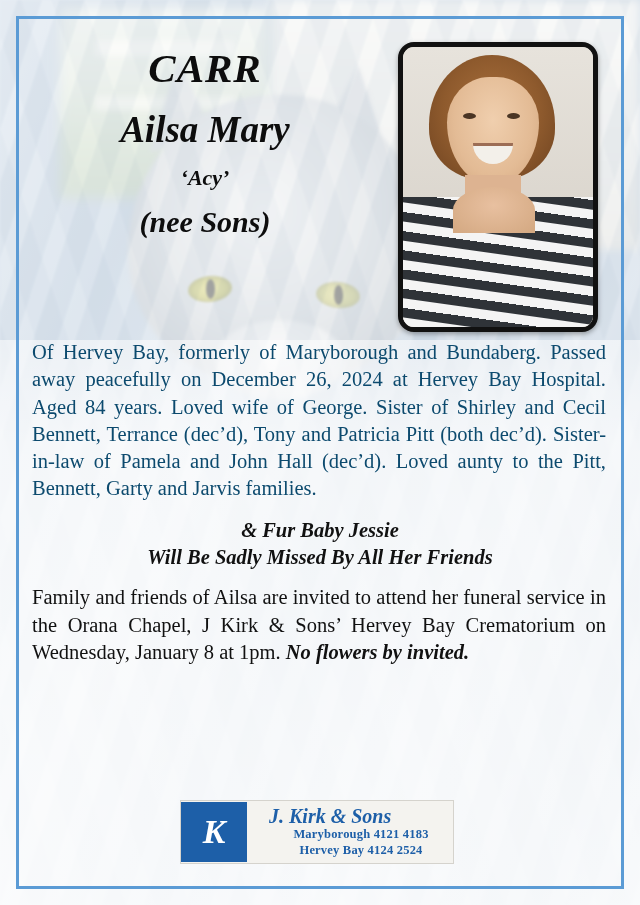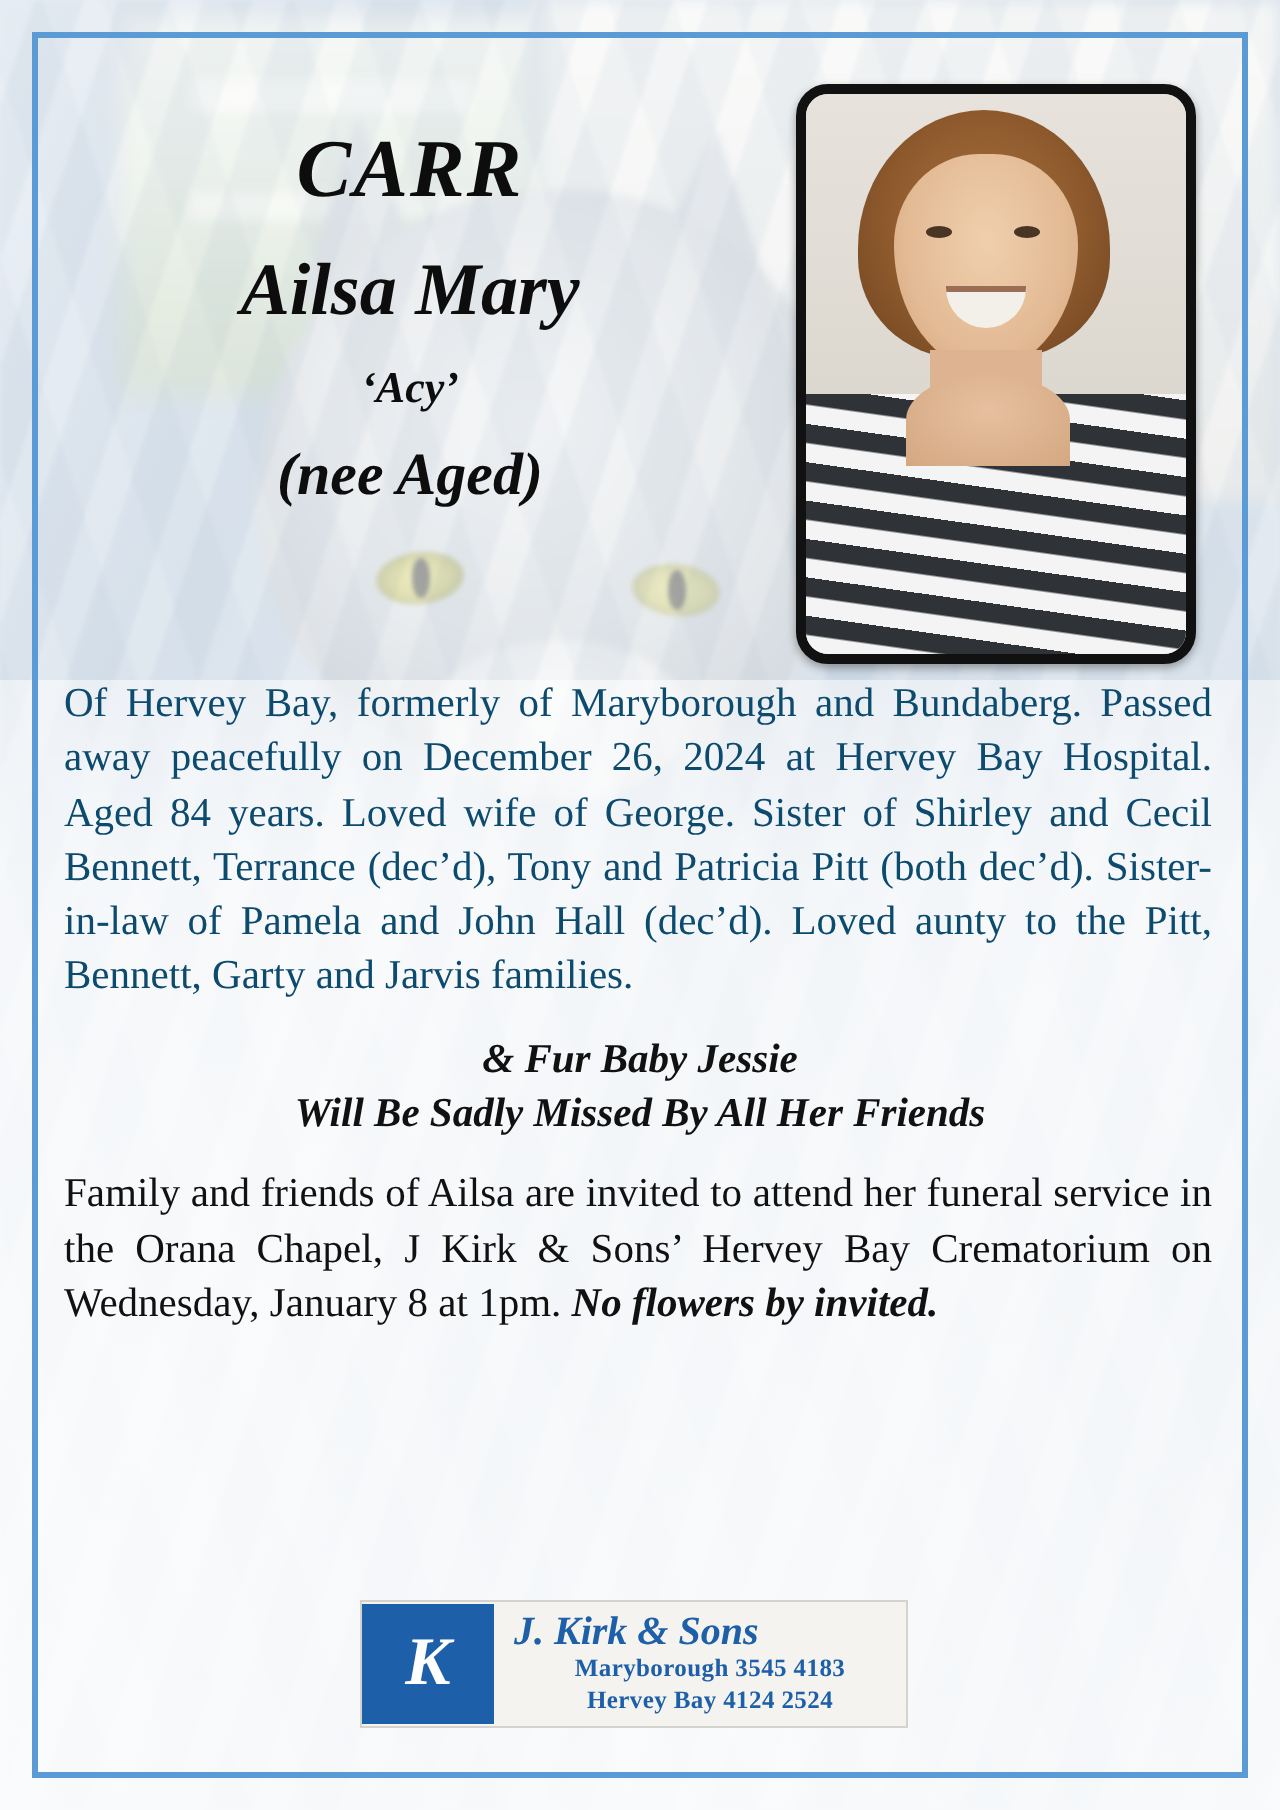--- a/index.html
+++ b/index.html
@@ -148,21 +148,21 @@
     width: 580px;
     box-sizing: border-box;
   }
   
   .header {
     position: relative;
     height: 305px;
   }
   .names {
     position: absolute;
-    left: 0; top: 26px;
+    left: 0; top: 10px;
     width: 350px;
     text-align: center;
     color: #0d0d0d;
   }
   .surname {
     font-size: 41px;
     font-weight: bold;
     font-style: italic;
     letter-spacing: 1px;
     margin: 0 0 16px 0;
@@ -298,21 +298,21 @@
     display: flex;
     align-items: center;
     justify-content: center;
     font-style: italic;
     font-weight: bold;
     font-size: 34px;
     letter-spacing: 0;
   }
   .logo-text {
     flex: 1;
-    padding-left: 10px;
+    padding-left: 22px;
     color: #1d5fa8;
   }
   .logo-name {
     font-size: 20px;
     font-style: italic;
     font-weight: bold;
     line-height: 1.1;
   }
   .logo-line {
     font-size: 12.5px;
@@ -349,21 +349,21 @@
 
   <div class="frame"></div>
 
   <div class="content">
 
     <div class="header">
       <div class="names">
         <div class="surname">CARR</div>
         <div class="given">Ailsa Mary</div>
         <div class="nickname">‘Acy’</div>
-        <div class="maiden">(nee Aged)</div>
+        <div class="maiden">(nee Sons)</div>
       </div>
 
       <div class="photo-wrap">
         <div class="p-bg"></div>
         <div class="p-hair"></div>
         <div class="p-face"></div>
         <div class="p-eye-l"></div>
         <div class="p-eye-r"></div>
         <div class="p-smile"></div>
         <div class="p-neck"></div>
@@ -380,18 +380,18 @@
     </div>
 
     <p class="service"><span>Family and friends of Ailsa are invited to attend her funeral service in the Orana Chapel, J Kirk &amp; Sons’ Hervey Bay Crematorium on Wednesday, January 8 at 1pm. </span><span class="no-flowers">No flowers by invited.</span></p>
 
   </div>
 
   <div class="logo">
     <div class="logo-badge">K</div>
     <div class="logo-text">
       <div class="logo-name">J. Kirk &amp; Sons</div>
-      <div class="logo-line">Maryborough 3545 4183</div>
+      <div class="logo-line">Maryborough 4121 4183</div>
       <div class="logo-line">Hervey Bay 4124 2524</div>
     </div>
   </div>
 
 </div>
 
 </body></html>

